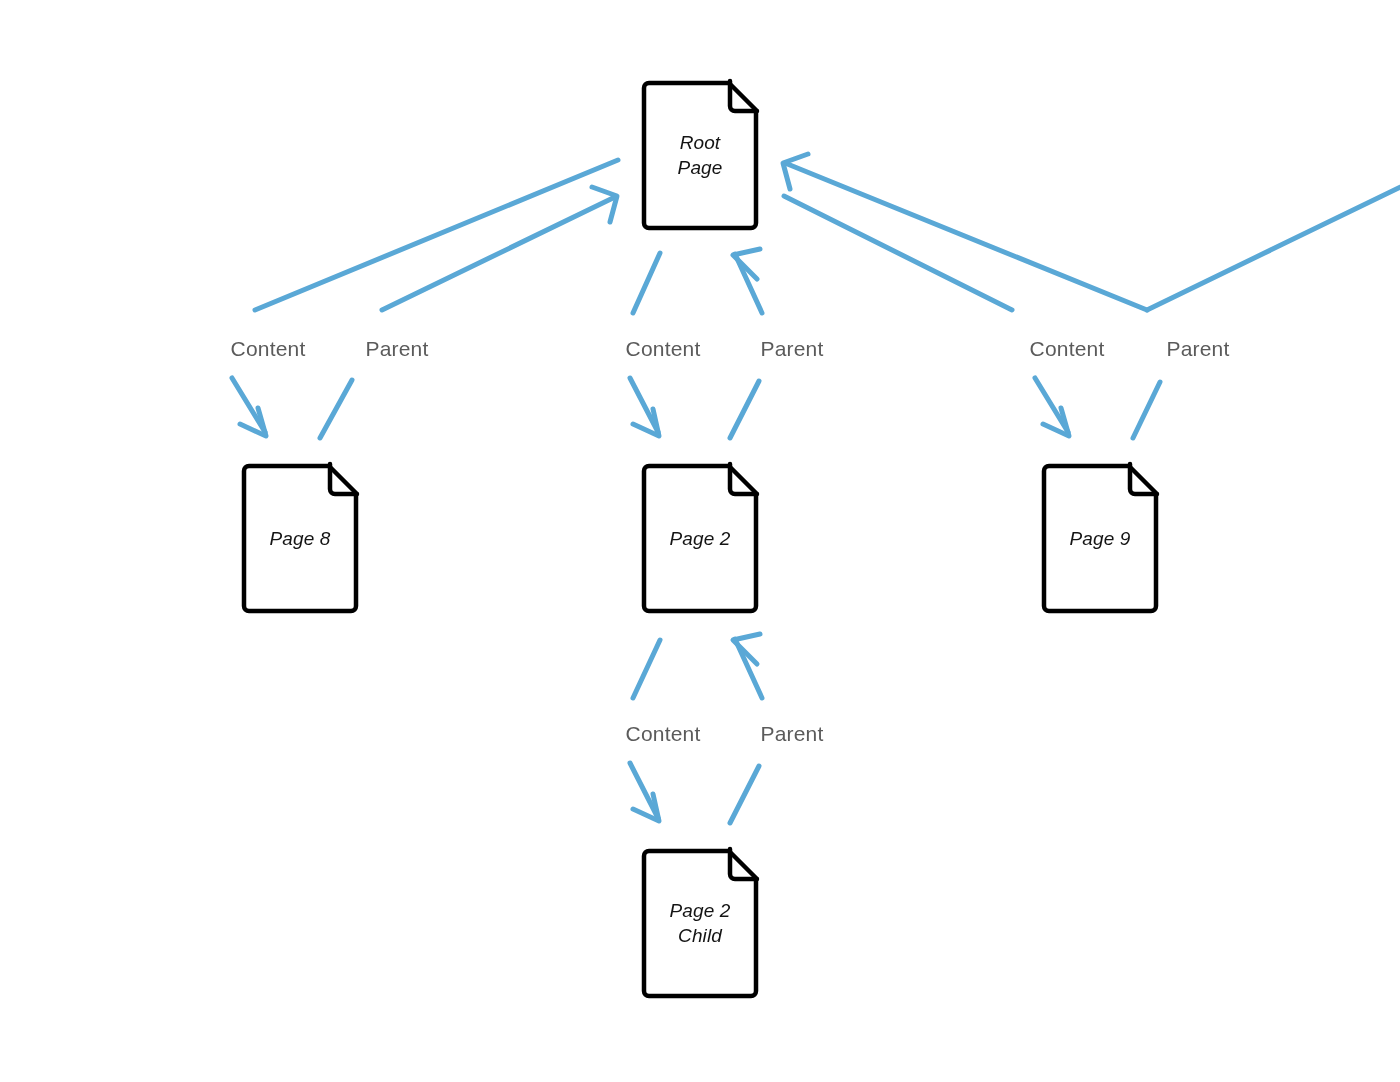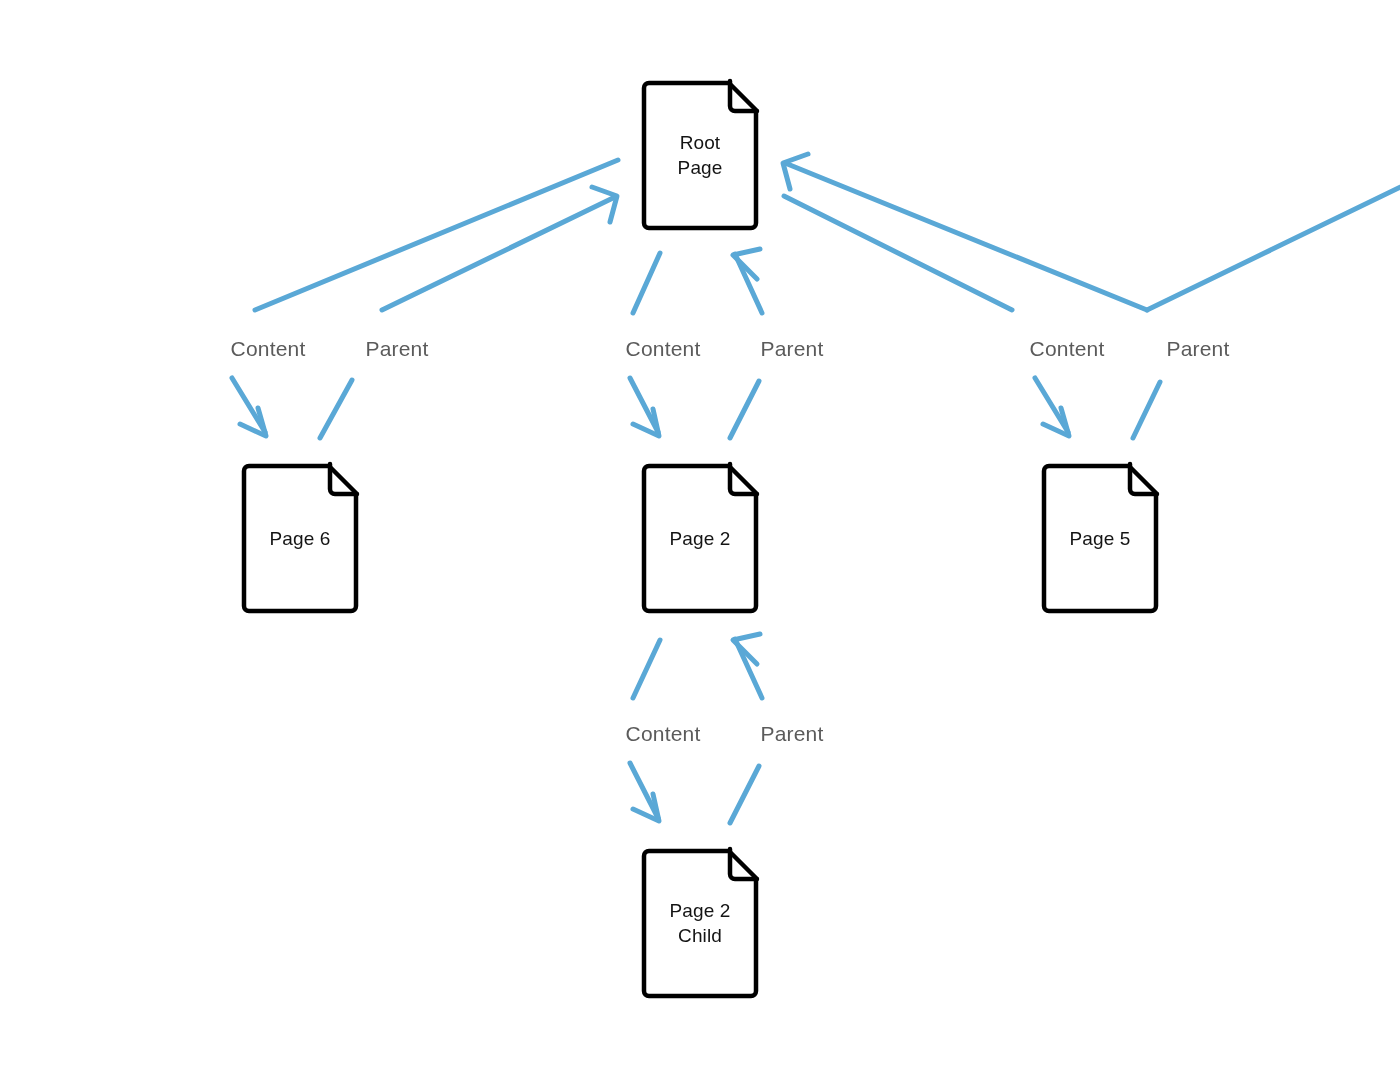--- a/index.html
+++ b/index.html
@@ -50,20 +50,21 @@
     display: flex;
     align-items: center;
     justify-content: center;
     text-align: center;
     color: #141414;
     font-size: 19px;
     line-height: 25px;
     letter-spacing: 0.1px;
     white-space: pre-line;
     pointer-events: none;
+    font-style: italic;
   }
   .edge-label {
     position: absolute;
     color: #5b5b5b;
     font-size: 21px;
     line-height: 21px;
     letter-spacing: 0.2px;
     white-space: nowrap;
     transform: translate(-50%, -50%);
     margin-left: 31px;
@@ -147,37 +148,37 @@
       </svg>
       <div class="doc-label">Root
 Page</div>
     </div>
 
     <div class="doc-node" style="left:240px; top:463px; width:120px; height:150px;">
       <svg width="120" height="150" viewBox="0 0 120 150">
         <path d="M 8 5 L 88 5 L 115 32 L 115 145 A 5 5 0 0 1 110 150 L 8 150 A 5 5 0 0 1 3 145 L 3 10 A 5 5 0 0 1 8 5 Z" transform="translate(1,-2)" fill="#ffffff" stroke="#000000" stroke-width="4.5" stroke-linejoin="round"></path>
         <path d="M 89 3 L 89 28 A 5 5 0 0 0 94 33 L 116 33" transform="translate(1,-2)" fill="none" stroke="#000000" stroke-width="4.5" stroke-linejoin="round" stroke-linecap="round"></path>
       </svg>
-      <div class="doc-label">Page 6</div>
+      <div class="doc-label">Page 8</div>
     </div>
 
     <div class="doc-node" style="left:640px; top:463px; width:120px; height:150px;">
       <svg width="120" height="150" viewBox="0 0 120 150">
         <path d="M 8 5 L 88 5 L 115 32 L 115 145 A 5 5 0 0 1 110 150 L 8 150 A 5 5 0 0 1 3 145 L 3 10 A 5 5 0 0 1 8 5 Z" transform="translate(1,-2)" fill="#ffffff" stroke="#000000" stroke-width="4.5" stroke-linejoin="round"></path>
         <path d="M 89 3 L 89 28 A 5 5 0 0 0 94 33 L 116 33" transform="translate(1,-2)" fill="none" stroke="#000000" stroke-width="4.5" stroke-linejoin="round" stroke-linecap="round"></path>
       </svg>
       <div class="doc-label">Page 2</div>
     </div>
 
     <div class="doc-node" style="left:1040px; top:463px; width:120px; height:150px;">
       <svg width="120" height="150" viewBox="0 0 120 150">
         <path d="M 8 5 L 88 5 L 115 32 L 115 145 A 5 5 0 0 1 110 150 L 8 150 A 5 5 0 0 1 3 145 L 3 10 A 5 5 0 0 1 8 5 Z" transform="translate(1,-2)" fill="#ffffff" stroke="#000000" stroke-width="4.5" stroke-linejoin="round"></path>
         <path d="M 89 3 L 89 28 A 5 5 0 0 0 94 33 L 116 33" transform="translate(1,-2)" fill="none" stroke="#000000" stroke-width="4.5" stroke-linejoin="round" stroke-linecap="round"></path>
       </svg>
-      <div class="doc-label">Page 5</div>
+      <div class="doc-label">Page 9</div>
     </div>
 
     <div class="doc-node" style="left:640px; top:848px; width:120px; height:150px;">
       <svg width="120" height="150" viewBox="0 0 120 150">
         <path d="M 8 5 L 88 5 L 115 32 L 115 145 A 5 5 0 0 1 110 150 L 8 150 A 5 5 0 0 1 3 145 L 3 10 A 5 5 0 0 1 8 5 Z" transform="translate(1,-2)" fill="#ffffff" stroke="#000000" stroke-width="4.5" stroke-linejoin="round"></path>
         <path d="M 89 3 L 89 28 A 5 5 0 0 0 94 33 L 116 33" transform="translate(1,-2)" fill="none" stroke="#000000" stroke-width="4.5" stroke-linejoin="round" stroke-linecap="round"></path>
       </svg>
       <div class="doc-label">Page 2
 Child</div>
     </div>

